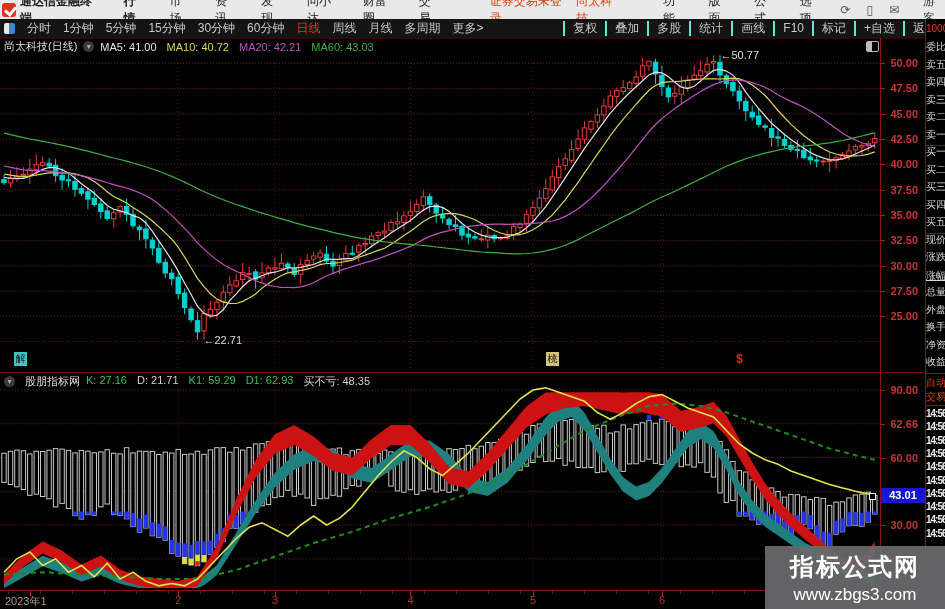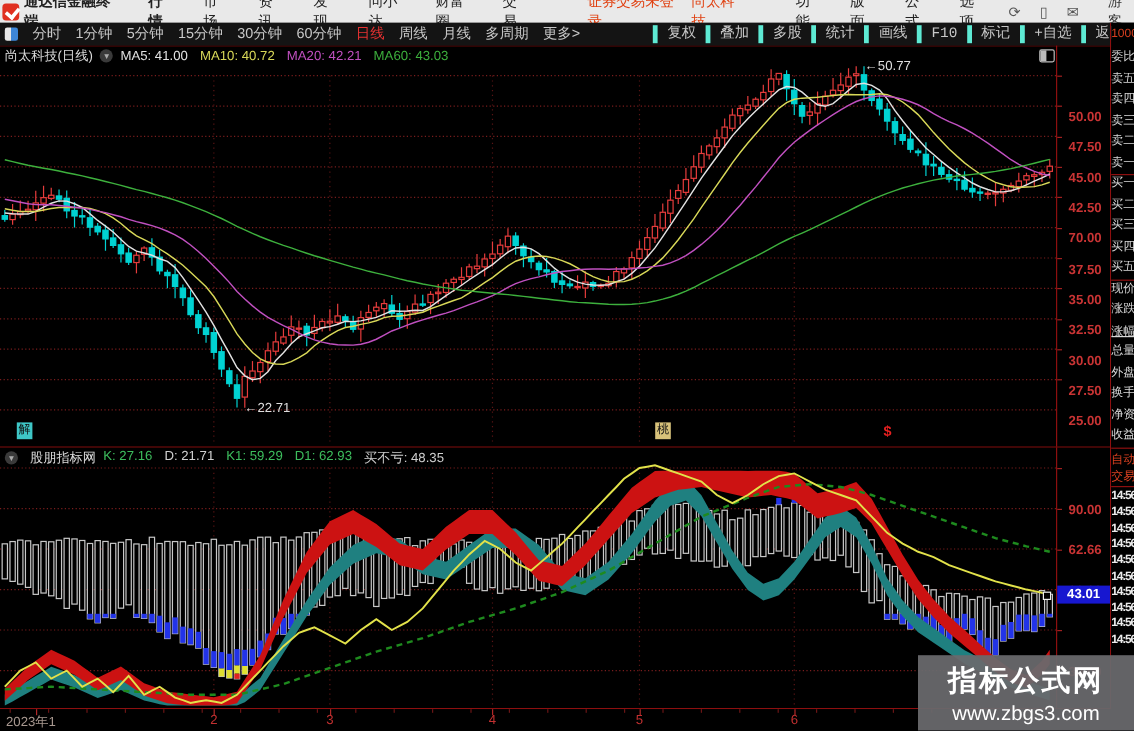--- a/index.html
+++ b/index.html
@@ -18,31 +18,31 @@
   .micon{margin:0 8px;color:#555;font-size:12px;}
   .user{margin-left:16px;color:#333;}
   
   .toolbar{position:absolute;left:0;top:19px;width:945px;height:19px;background:#141414;
            border-bottom:1px solid #3a0000;display:flex;align-items:center;font-size:12px;color:#c8c8c8;}
   .tbicon{width:11px;height:11px;margin:0 6px 0 4px;border-radius:2px;flex:none;
           background:linear-gradient(90deg,#e8e8e8 50%,#3d86d8 50%);}
   .period{margin:0 6px;cursor:default;white-space:nowrap;}
   .period.active{color:#e83232;}
   .tbright{margin-left:auto;display:flex;align-items:center;height:100%;}
-  .tbbtn{padding:0 8px;border-left:4px solid #5eead4;height:15px;line-height:15px;white-space:nowrap;font-family:Liberation Mono, monospace;}
+  .tbbtn{padding:0 8px;border-left:2px solid #5eead4;height:15px;line-height:15px;white-space:nowrap;}
   
   .chead{position:absolute;left:0;height:17px;display:flex;align-items:center;font-size:11px;color:#ddd;z-index:5;}
   .ctitle{font-weight:normal;margin:0 6px 0 4px;white-space:nowrap;}
   .cicon{width:11px;height:11px;border-radius:50%;background:#3a3a3a;color:#aaa;font-size:8px;line-height:11px;
          text-align:center;margin-right:6px;flex:none;}
   .hlabel{margin-right:10px;white-space:nowrap;}
   .winicon{position:absolute;left:866px;top:41px;width:11px;height:9px;border:1px solid #bbb;border-radius:2px;z-index:6;}
   .winicon:after{content:"";position:absolute;left:0;top:0;width:5px;height:9px;background:#bbb;}
   
-  .pricelabel{position:absolute;width:40px;text-align:right;font-size:11px;font-weight:bold;color:#c93434;margin-top:35px;}
+  .pricelabel{position:absolute;width:40px;text-align:right;font-size:11px;font-weight:bold;color:#c93434;}
   .ptick{position:absolute;width:4px;height:1px;background:#a02020;}
   .curbox{position:absolute;left:881px;top:489px;width:44px;height:15px;background:#1717d0;color:#fff;
           font-size:11px;font-weight:bold;text-align:center;line-height:15px;z-index:6;}
   .sqmark{position:absolute;left:869px;top:493px;width:5px;height:5px;border:1px solid #eee;background:#000;z-index:6;}
   .vline{position:absolute;width:1px;background:#8d0f0f;}
   .hline{position:absolute;height:1px;background:#6d0a0a;}
   .sidebar{position:absolute;left:926px;top:19px;width:19px;height:590px;background:#000;z-index:4;}
   .sbrow{width:19px;overflow:hidden;text-align:center;font-size:10px;color:#d8d8d8;white-space:nowrap;position:absolute;left:0;}
   .sbred{color:#d84020;}
   .sbtime{color:#ececec;font-weight:bold;font-size:10px;letter-spacing:-1px;}
@@ -661,21 +661,21 @@
   <div id="priceAxis">
       <div class="ptick" style="left: 881px; top: 63.1px;"></div>
       <div class="pricelabel" style="left: 878px; top: 57.1px;">50.00</div>
       <div class="ptick" style="left: 881px; top: 88.4px;"></div>
       <div class="pricelabel" style="left: 878px; top: 82.4px;">47.50</div>
       <div class="ptick" style="left: 881px; top: 113.7px;"></div>
       <div class="pricelabel" style="left: 878px; top: 107.7px;">45.00</div>
       <div class="ptick" style="left: 881px; top: 139.1px;"></div>
       <div class="pricelabel" style="left: 878px; top: 133.1px;">42.50</div>
       <div class="ptick" style="left: 881px; top: 164.4px;"></div>
-      <div class="pricelabel" style="left: 878px; top: 158.4px;">70.00</div>
+      <div class="pricelabel" style="left: 878px; top: 158.4px;">40.00</div>
       <div class="ptick" style="left: 881px; top: 189.7px;"></div>
       <div class="pricelabel" style="left: 878px; top: 183.7px;">37.50</div>
       <div class="ptick" style="left: 881px; top: 215px;"></div>
       <div class="pricelabel" style="left: 878px; top: 209px;">35.00</div>
       <div class="ptick" style="left: 881px; top: 240.3px;"></div>
       <div class="pricelabel" style="left: 878px; top: 234.3px;">32.50</div>
       <div class="ptick" style="left: 881px; top: 265.7px;"></div>
       <div class="pricelabel" style="left: 878px; top: 259.7px;">30.00</div>
       <div class="ptick" style="left: 881px; top: 291px;"></div>
       <div class="pricelabel" style="left: 878px; top: 285px;">27.50</div>

